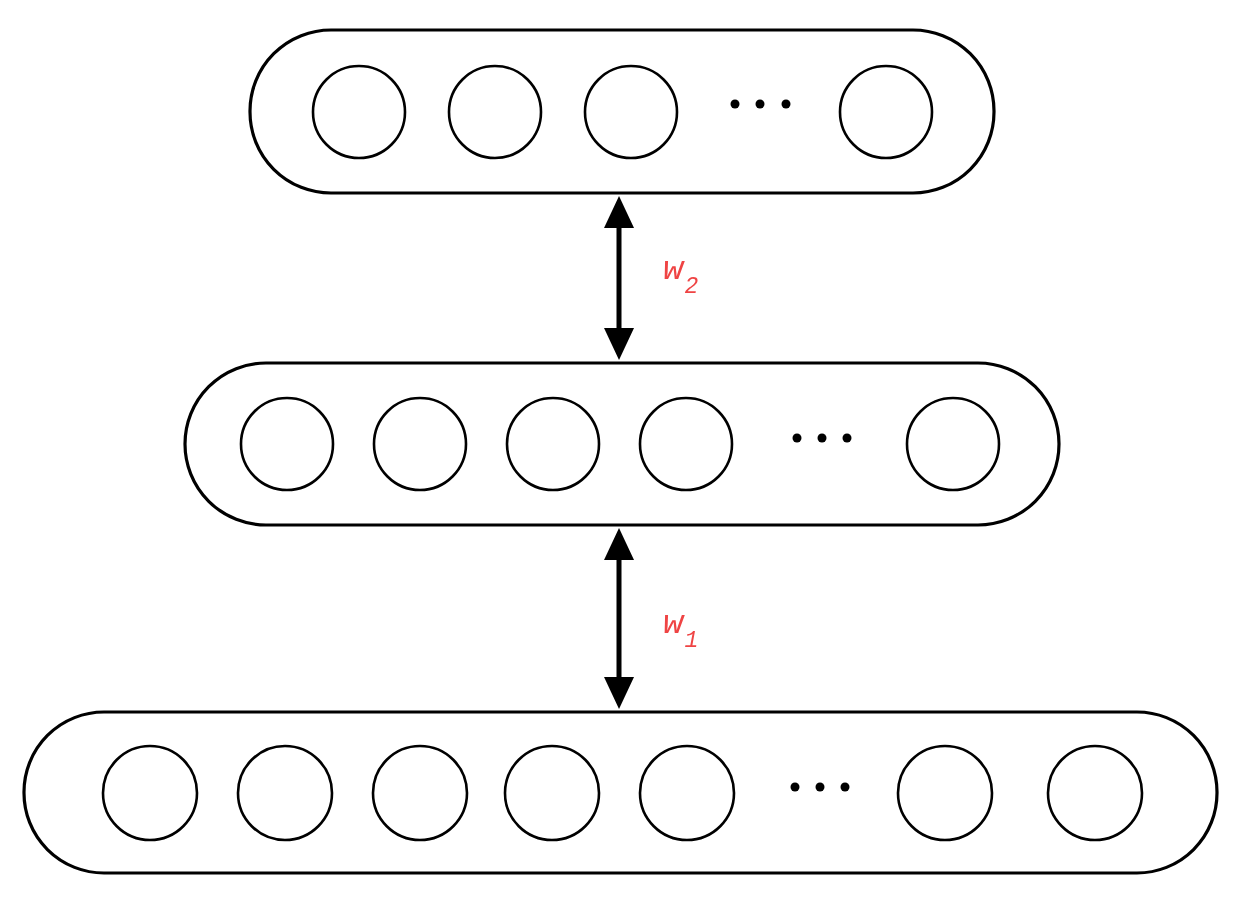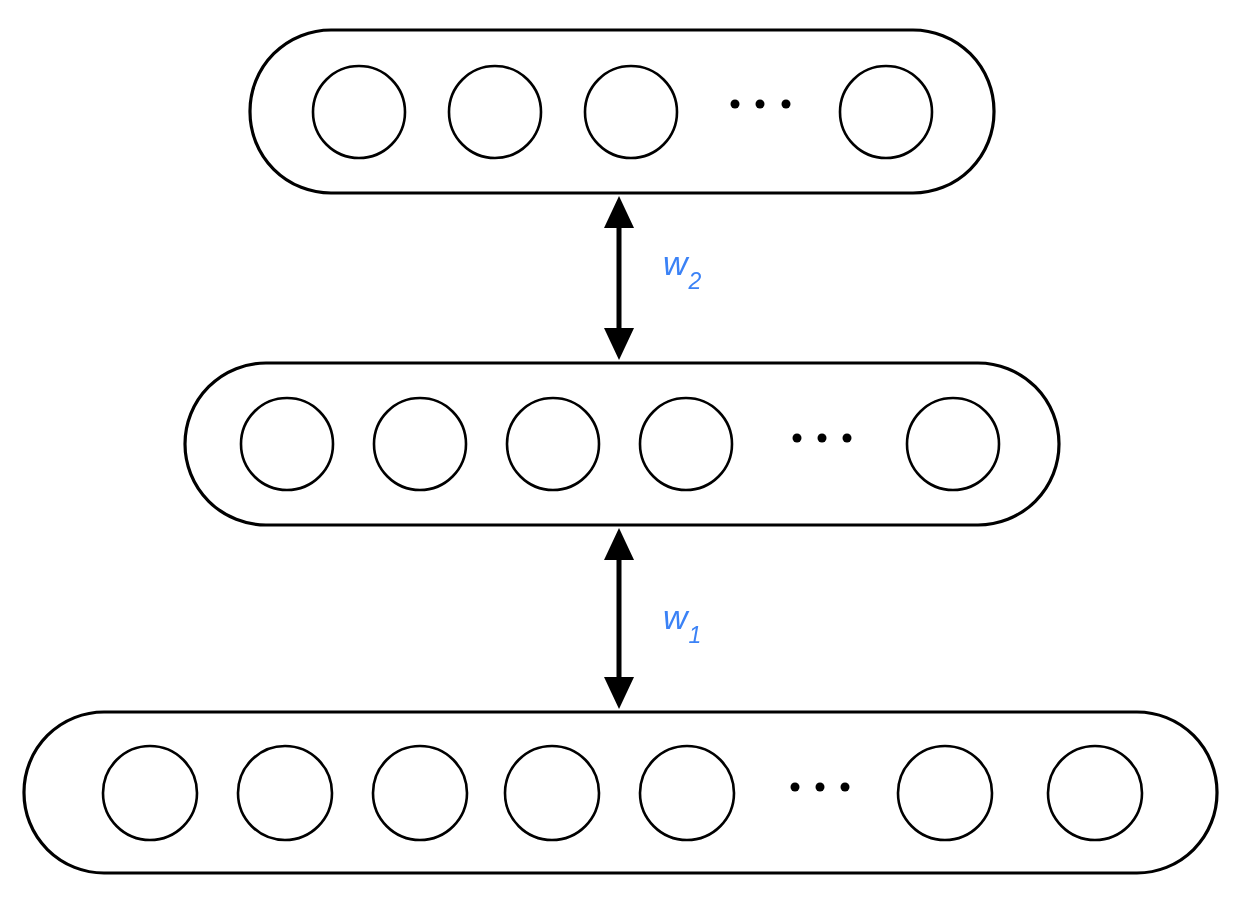--- a/index.html
+++ b/index.html
@@ -43,27 +43,28 @@
     stroke: #000000;
     stroke-width: 5;
     fill: none;
   }
   .arrow-head {
     fill: #000000;
     stroke: none;
   }
   .weight-label {
     position: absolute;
-    font-family: Liberation Sans, sans-serif;
+    font-family: Liberation Mono, monospace;
     font-style: italic;
     font-size: 34px;
-    color: #3b82f6;
+    color: #ef4444;
     white-space: nowrap;
     line-height: 1;
     user-select: none;
+    margin-top: 7px;
   }
   .weight-label .sub {
     font-size: 23px;
     font-style: italic;
     vertical-align: sub;
     position: relative;
     top: 6px;
     left: 1px;
   }
 </style>

